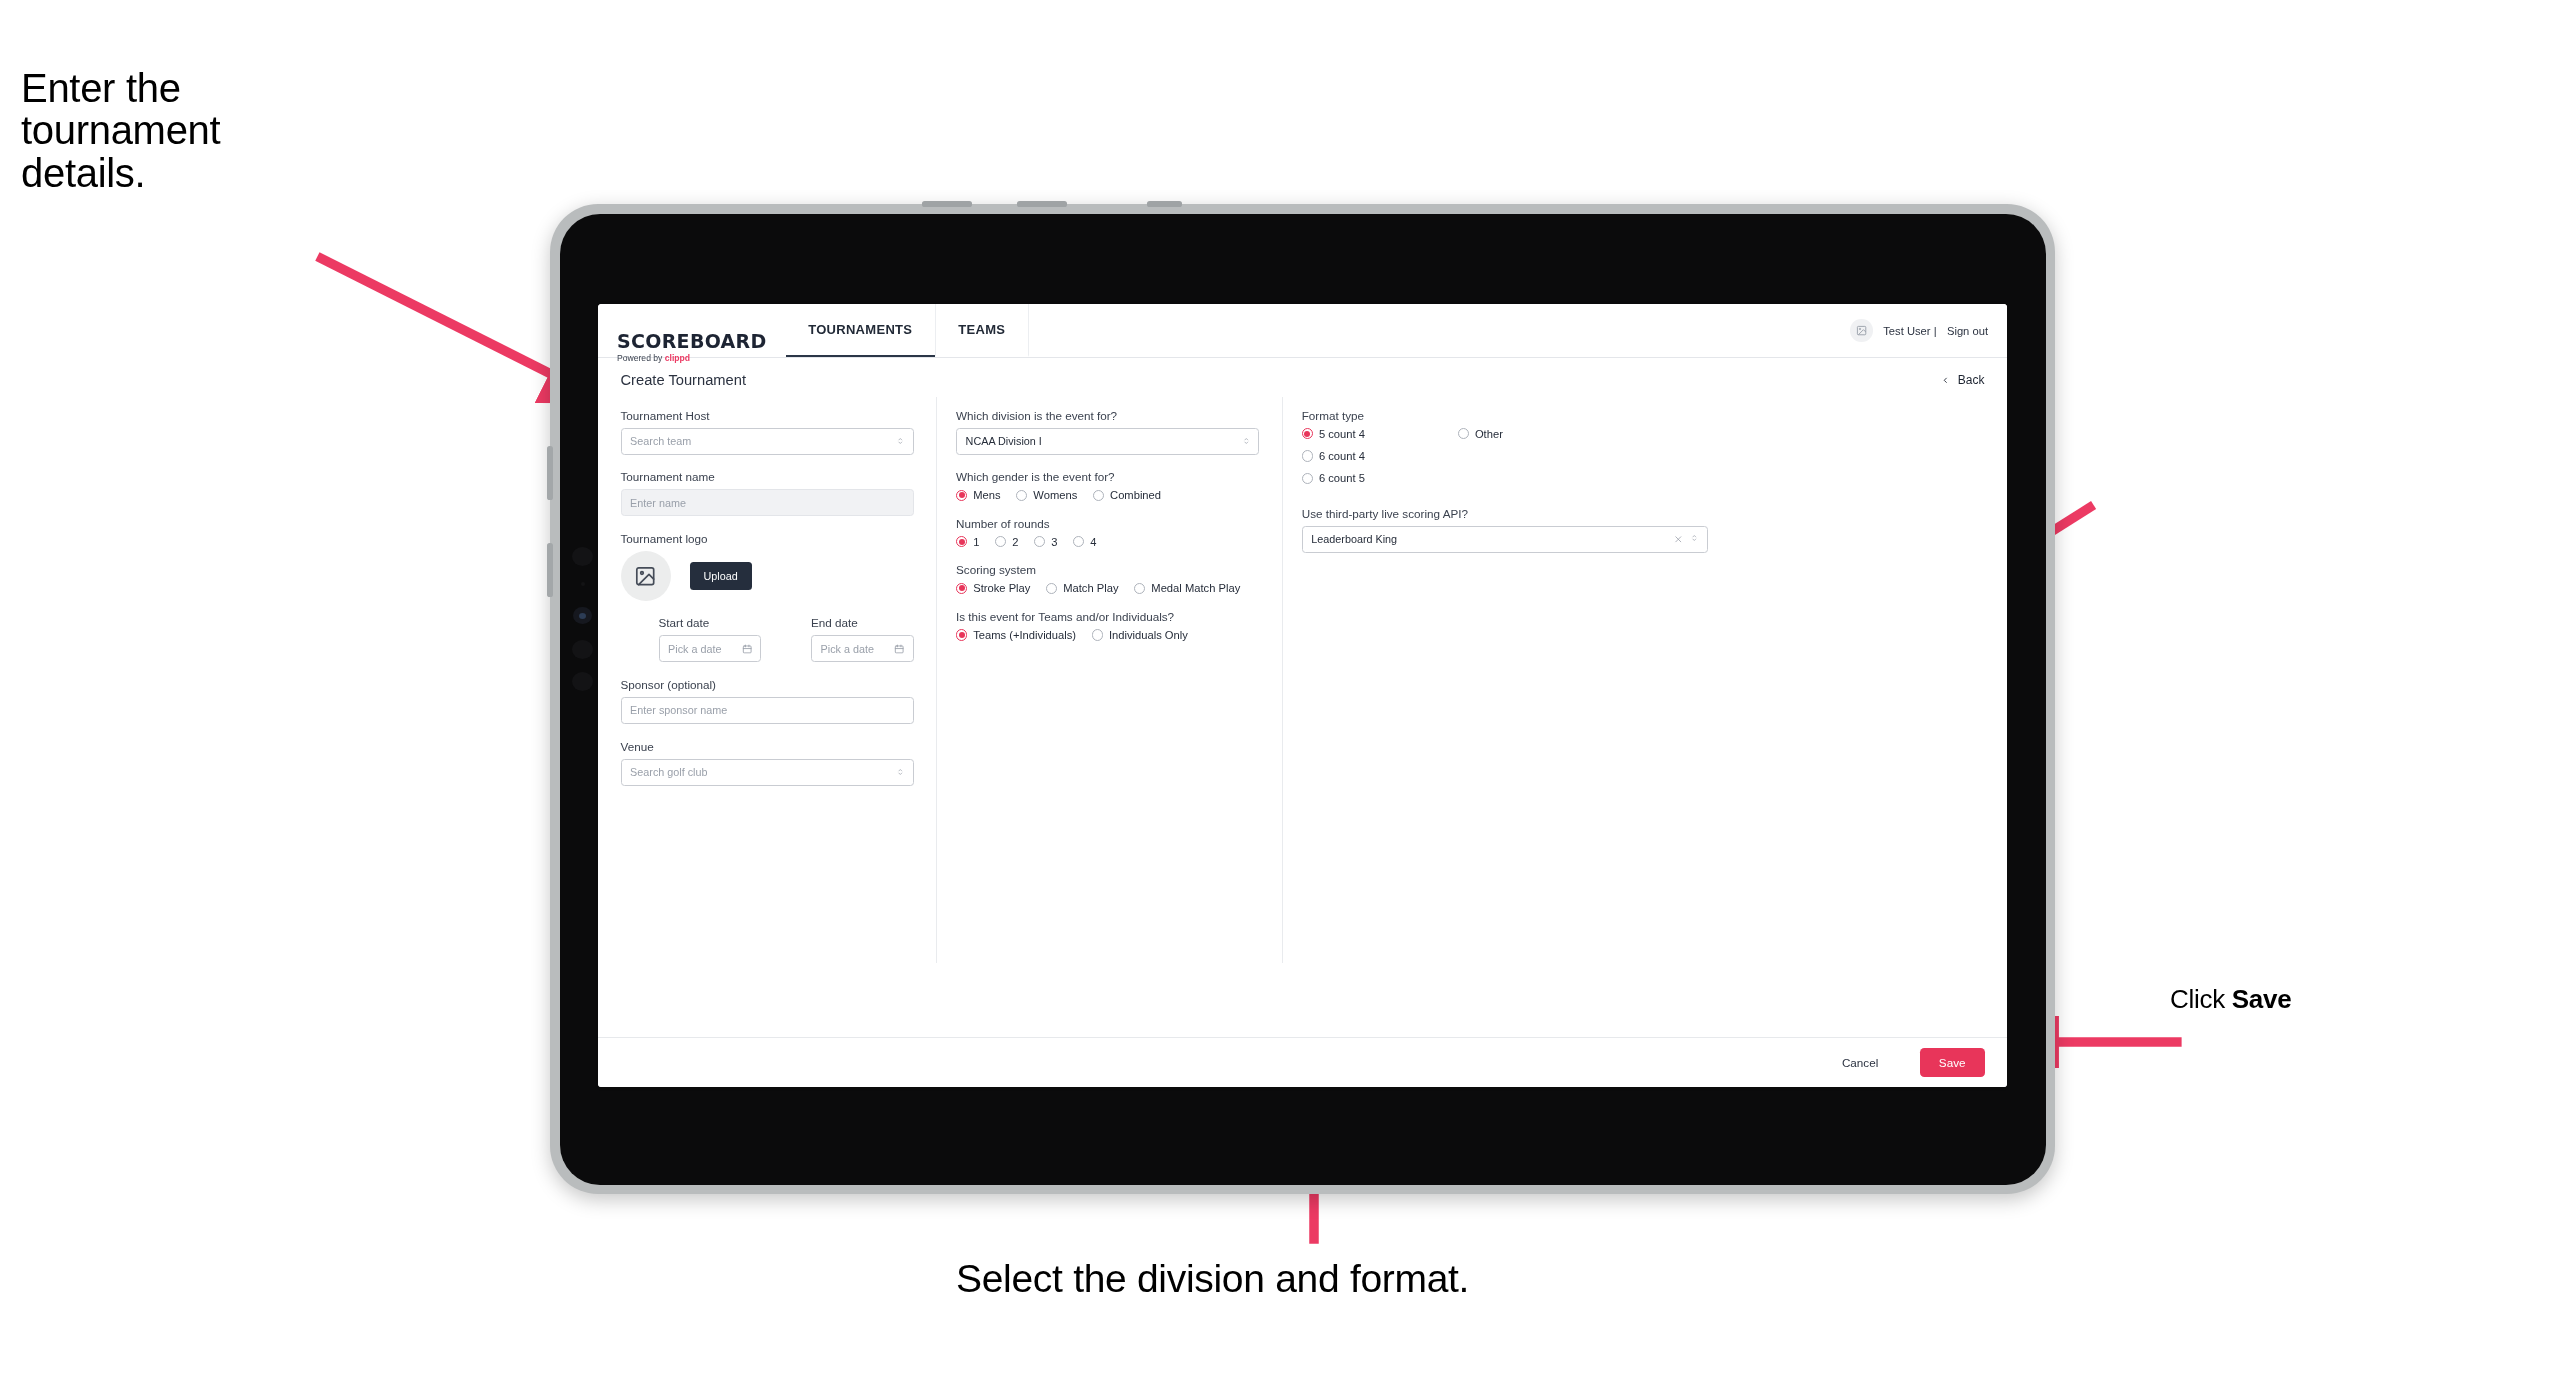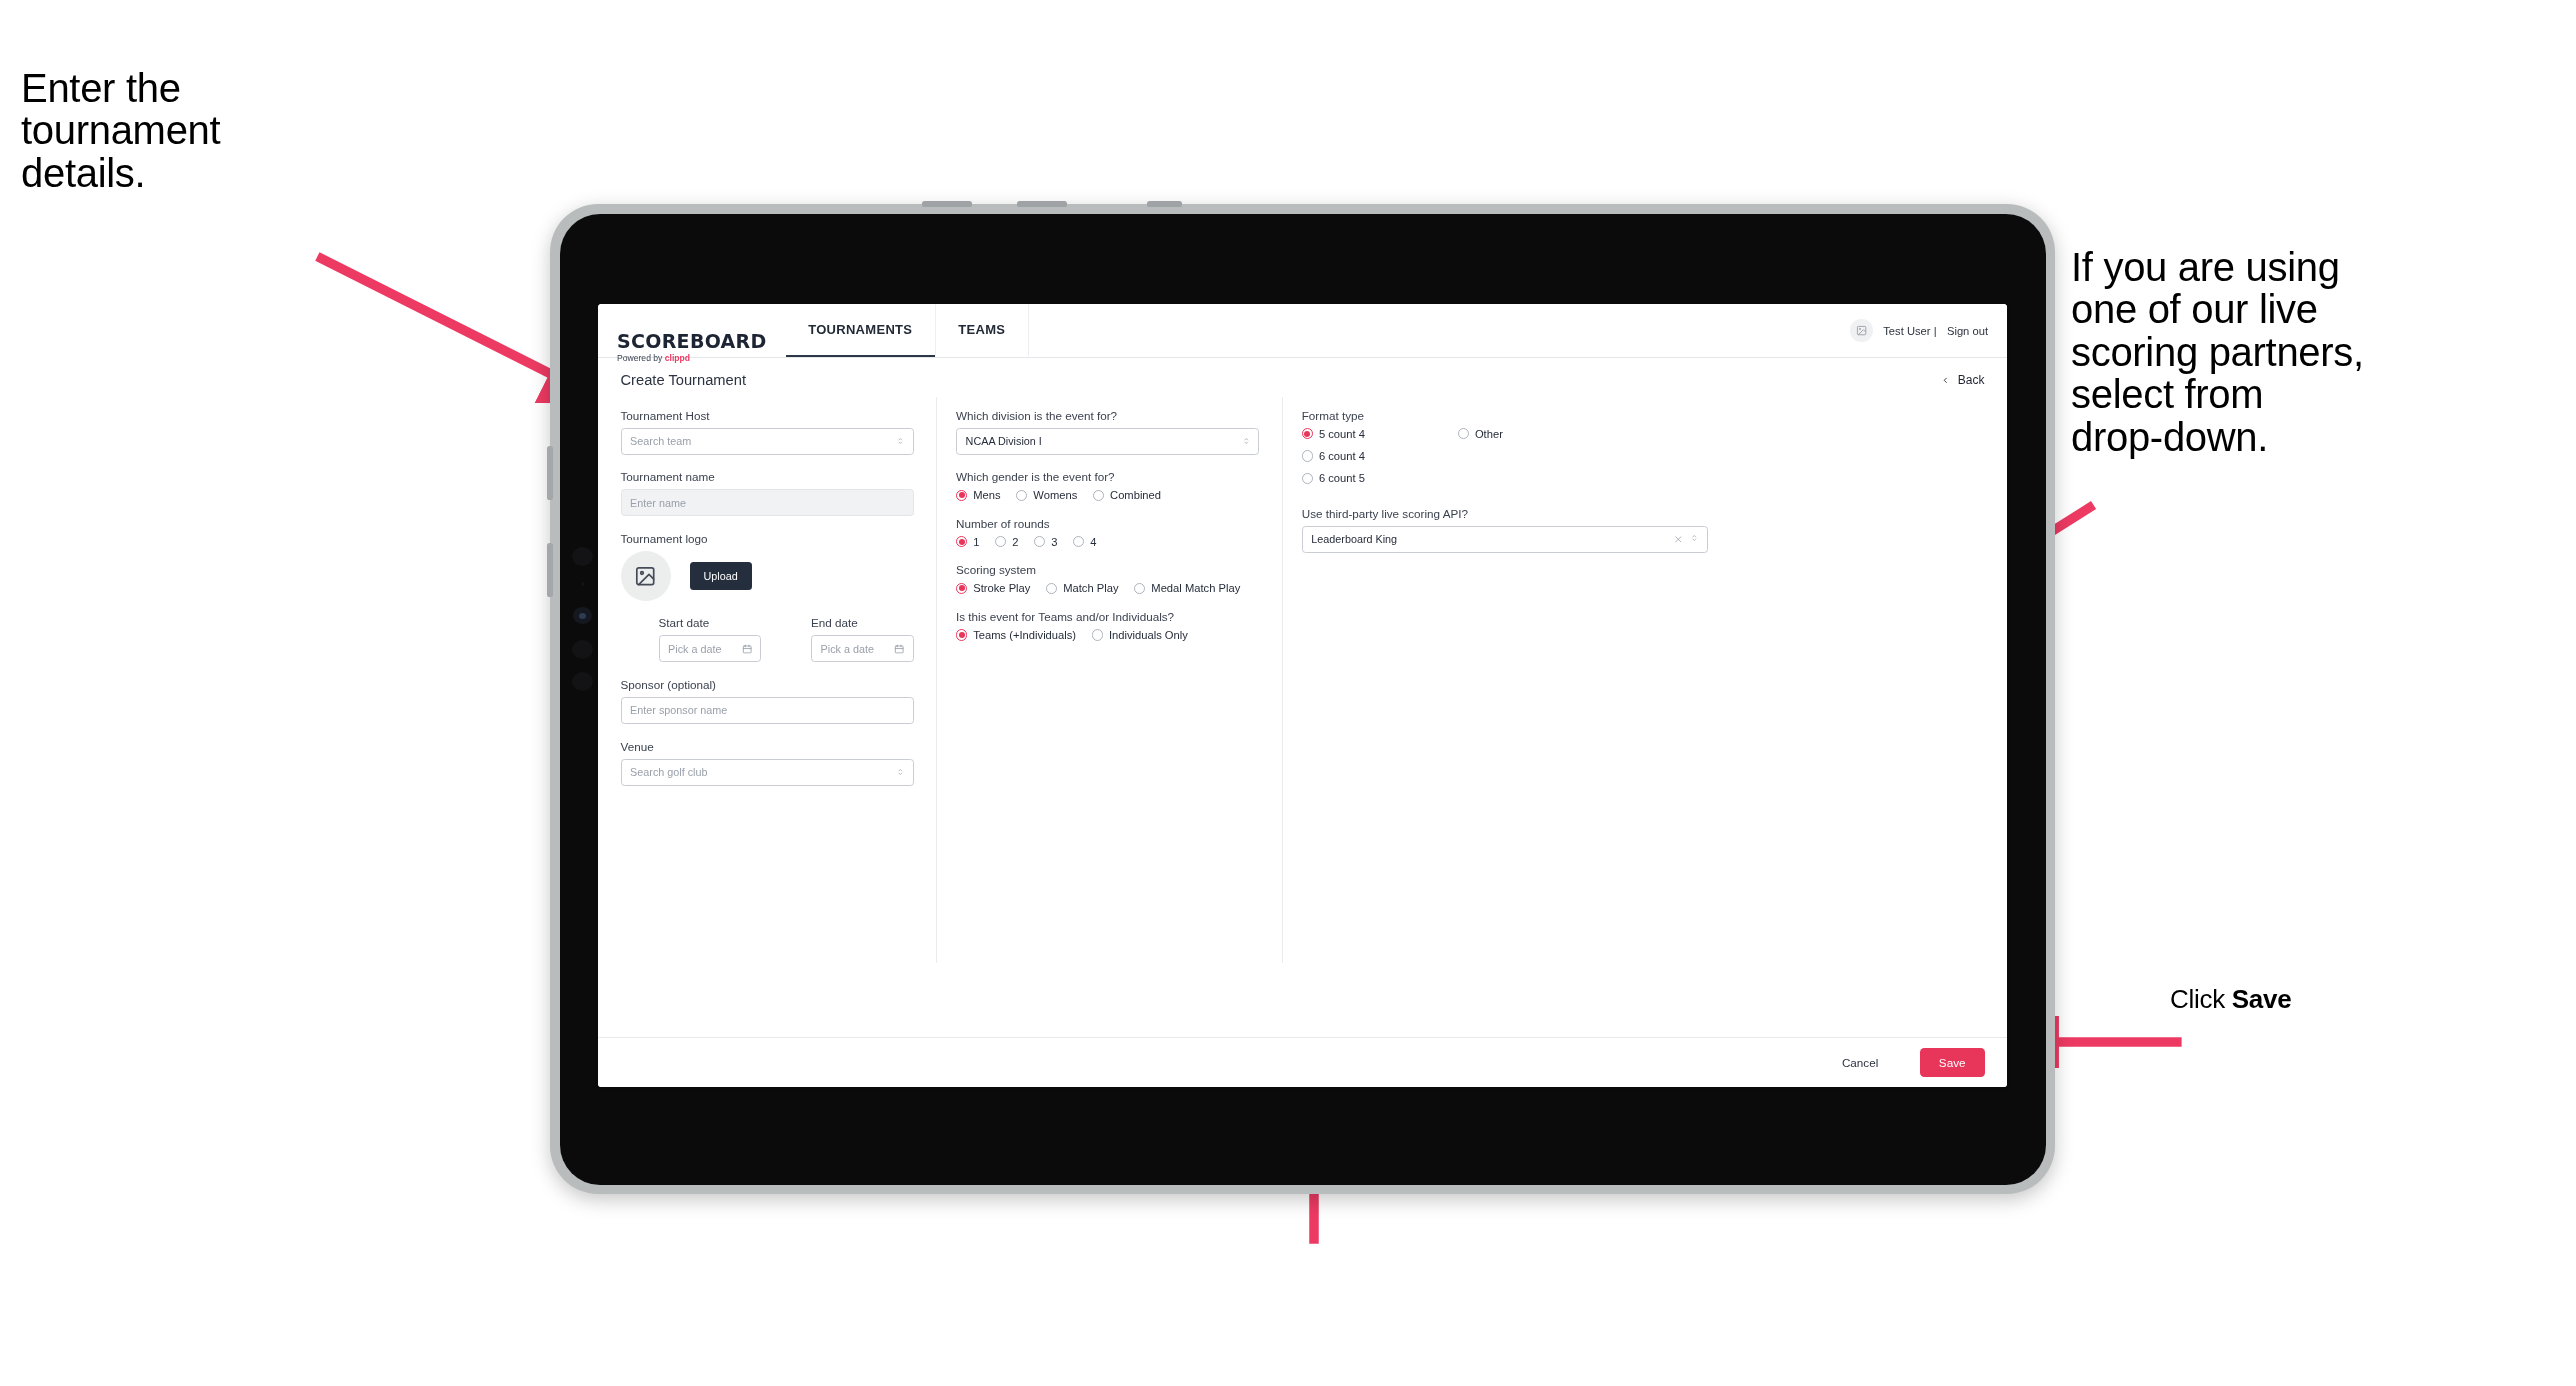--- a/index.html
+++ b/index.html
@@ -254,25 +254,21 @@
   }
 </style>
 </head>
 <body>
 
 <div class="stage">
 
   <div class="annot" id="annot-left">Enter the
 tournament
 details.</div>
-  <div class="annot" id="annot-right">If you are using
-one of our live
-scoring partners,
-select from
-drop-down.</div>
+  <div class="annot" id="annot-bottom">Select the division and format.</div>
   <div class="annot" id="annot-save"><span>Click </span><b>Save</b></div>
 
   <svg class="arrow" style="left:307px;top:246px;" width="311" height="173" viewBox="0 0 360 200">
     <defs>
       <marker id="ah1" markerWidth="7" markerHeight="7" refX="4.2" refY="3.5" orient="auto">
         <path d="M0,0 L7,3.5 L0,7 Z" fill="#ec3a63"></path>
       </marker>
     </defs>
     <line x1="12" y1="12" x2="322" y2="168" stroke="#ec3a63" stroke-width="11" marker-end="url(#ah1)"></line>
   </svg>

